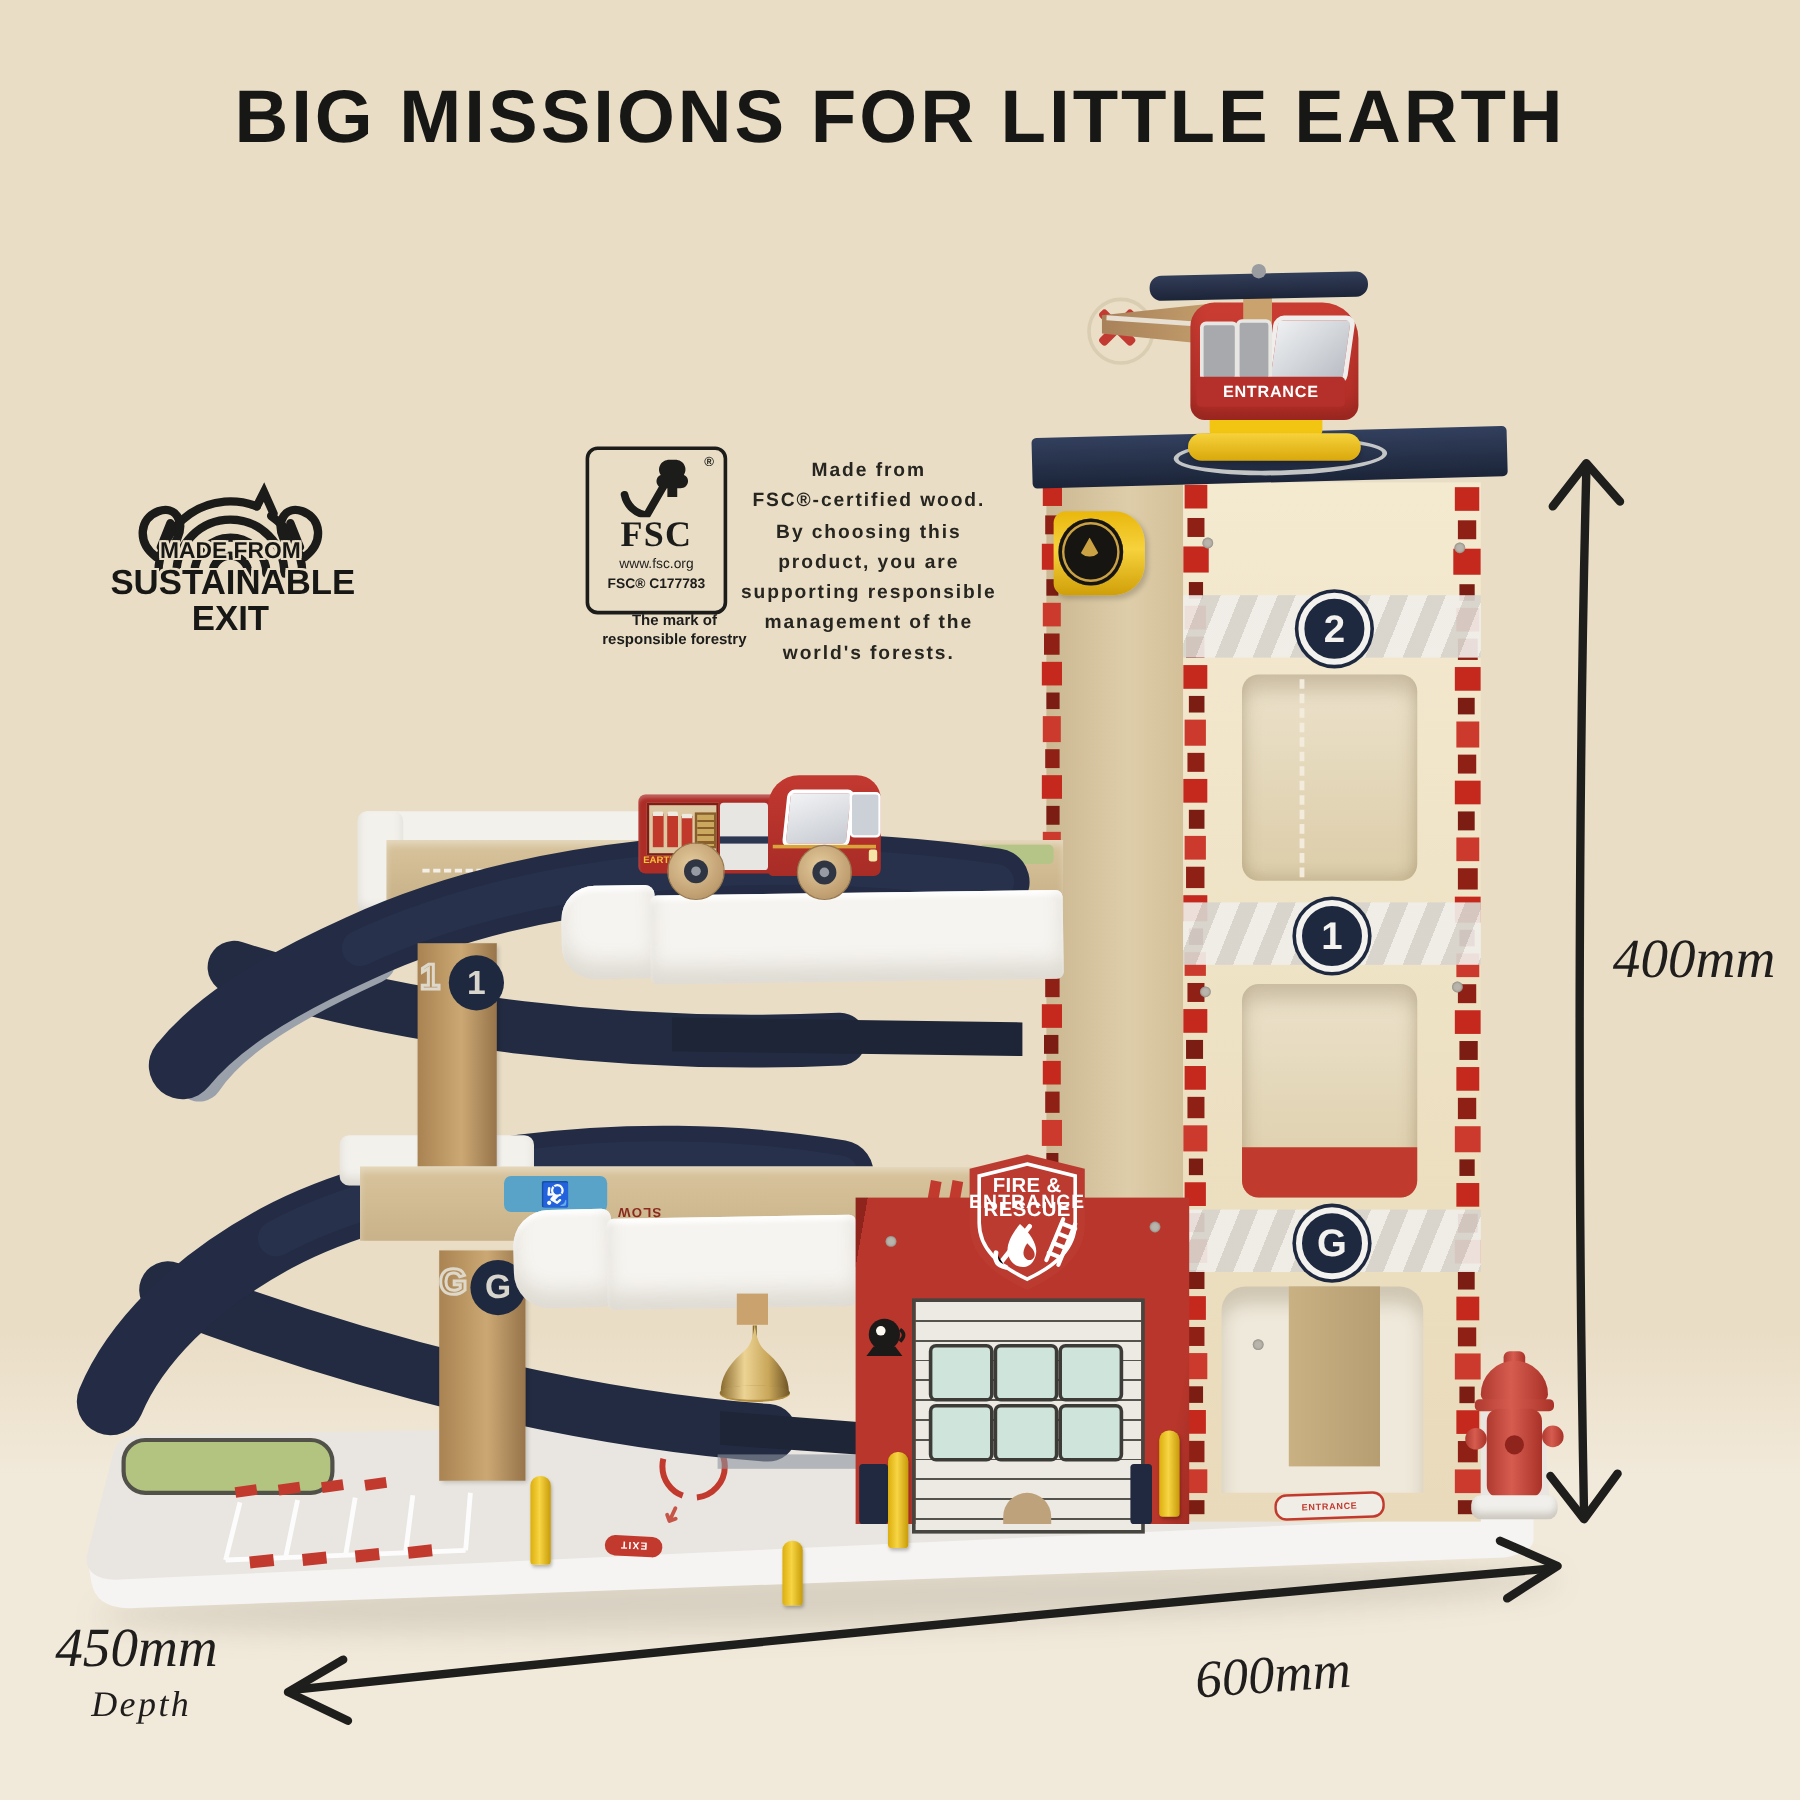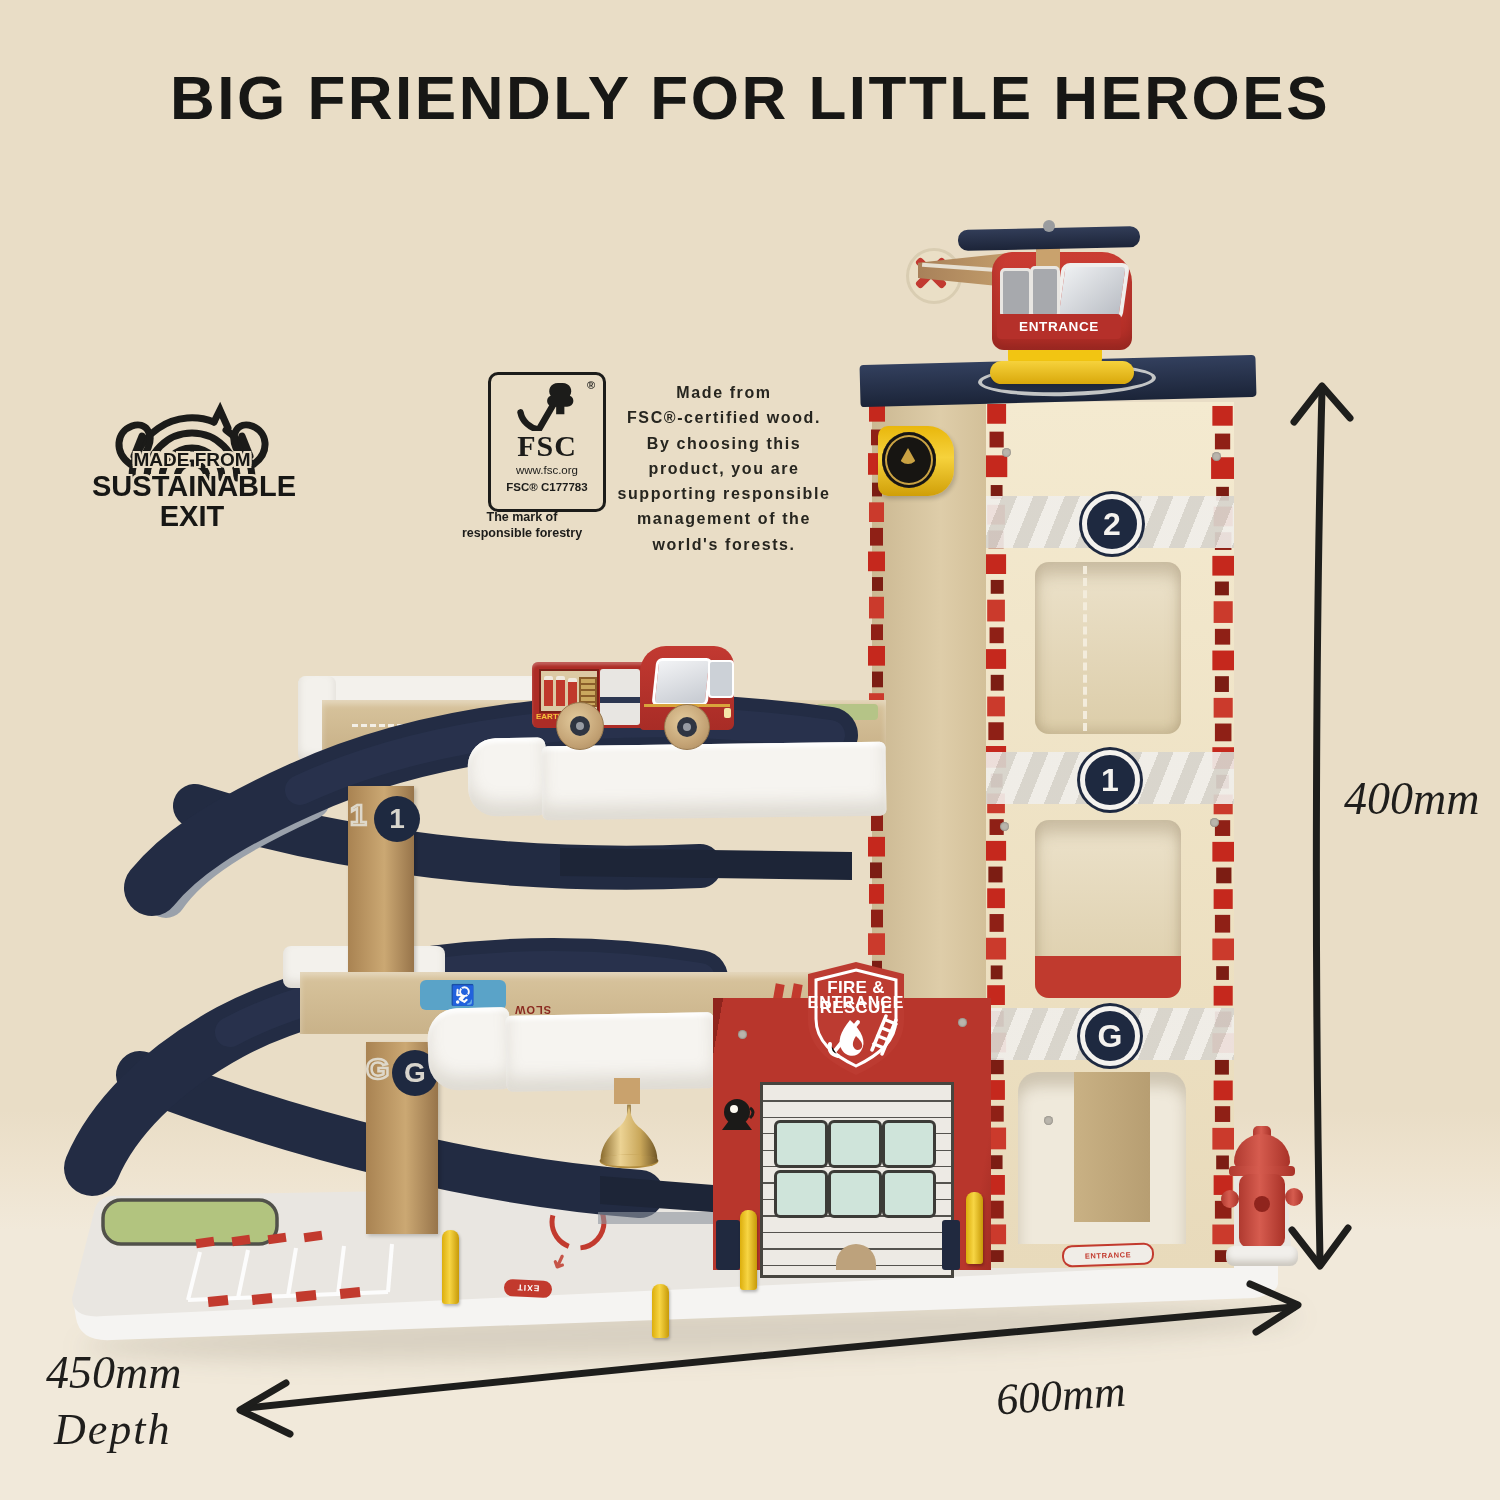--- a/index.html
+++ b/index.html
@@ -15,21 +15,21 @@
 
   
   .badge-text{font-weight:900;color:#171715;text-align:center;line-height:1.02;
      text-shadow:-2px 0 0 #e9ddc6,2px 0 0 #e9ddc6,0 -2px 0 #e9ddc6,0 2px 0 #e9ddc6,
                  -2px -2px 0 #e9ddc6,2px 2px 0 #e9ddc6,-2px 2px 0 #e9ddc6,2px -2px 0 #e9ddc6;}
   .fsc-box{left:488px;top:372px;width:112px;height:128px;border:3.5px solid #1c1c1a;border-radius:10px;
            text-align:center;padding-top:6px;}
   .fsc-acronym{font-family:"Liberation Serif",serif;font-weight:700;font-size:30px;letter-spacing:1px;line-height:1;}
   .fsc-url{font-size:11.5px;font-weight:400;margin-top:1px;}
   .fsc-license{font-size:11.5px;font-weight:700;margin-top:4px;}
-  .fsc-tagline{left:452px;top:510px;width:140px;text-align:center;font-size:12.5px;font-weight:700;
+  .fsc-tagline{left:492px;top:510px;width:140px;text-align:center;font-size:12.5px;font-weight:700;
                line-height:1.25;white-space:pre-line;}
   .desc{left:596px;top:380px;width:256px;text-align:center;font-size:16px;font-weight:600;
         letter-spacing:1.6px;line-height:1.58;white-space:pre-line;color:#26251f;}
 
   
   .dim{font-family:"Liberation Serif",serif;font-style:italic;color:#1f1e1c;}
 
   
   .board-shadow{left:80px;top:1308px;width:1220px;height:48px;background:rgba(90,80,60,.16);
                 filter:blur(12px);transform:rotate(-1.4deg);border-radius:50%;}
@@ -164,21 +164,21 @@
     <rect x="0" y="734" width="17" height="22" fill="#cb3a2c"></rect>
           <rect x="4" y="762" width="10" height="14" fill="#7c1d13"></rect>
     <rect x="1" y="782" width="15" height="20" fill="#c5281d"></rect>
           <rect x="2" y="808" width="13" height="18" fill="#8f2016"></rect>
     <rect x="0" y="832" width="17" height="20" fill="#cb3a2c"></rect>
           <rect x="3" y="858" width="12" height="12" fill="#7c1d13"></rect>
   </g>
       </defs>
     </svg>
 
-  <div class="abs title z9">BIG FRIENDLY FOR LITTLE HEROES</div>
+  <div class="abs title z9">BIG MISSIONS FOR LITTLE EARTH</div>
 
   <div class="abs z9" style="left:92px;top:390px;width:200px;height:178px">
     <svg class="abs" style="left:22px;top:0" width="156" height="100" viewBox="0 0 156 100">
       <g fill="none" stroke="#1b1b19" stroke-width="7" stroke-linecap="round">
         <path d="M18 88 A60 60 0 0 1 100 32 M112 40 A60 60 0 0 1 138 88"></path>
         <path d="M33 88 A45 45 0 0 1 123 88"></path>
         <path d="M48 88 A30 30 0 0 1 108 88"></path>
         <path d="M63 88 A15 15 0 0 1 93 88"></path>
         <path d="M100 32 l6 -12 l8 18"></path>
         <path d="M16 74 C0 62 2 42 18 36 C32 31 40 44 34 58 C30 68 24 72 16 74 Z"></path>
@@ -469,15 +469,15 @@
       <path d="M1294 422 L1322 386 L1350 418"></path>
       <path d="M1292 1230 L1320 1266 L1348 1228"></path>
       <path d="M246 1408 C560 1375 920 1339 1294 1307"></path>
       <path d="M286 1383 L240 1410 L290 1434"></path>
       <path d="M1250 1284 L1298 1305 L1256 1332"></path>
     </g>
   </svg>
   <div class="abs dim z9" style="left:1344px;top:772px;font-size:46px">400mm</div>
   <div class="abs dim z9" style="left:996px;top:1370px;font-size:44px;transform:rotate(-4deg)">600mm</div>
   <div class="abs dim z9" style="left:46px;top:1346px;font-size:46px">450mm</div>
-  <div class="abs dim z9" style="left:54px;top:1404px;font-size:44px;letter-spacing:2px">Depth</div>
+  <div class="abs dim z9" style="left:76px;top:1404px;font-size:30px;letter-spacing:2px">Depth</div>
 
 </div>
 
 </body></html>

